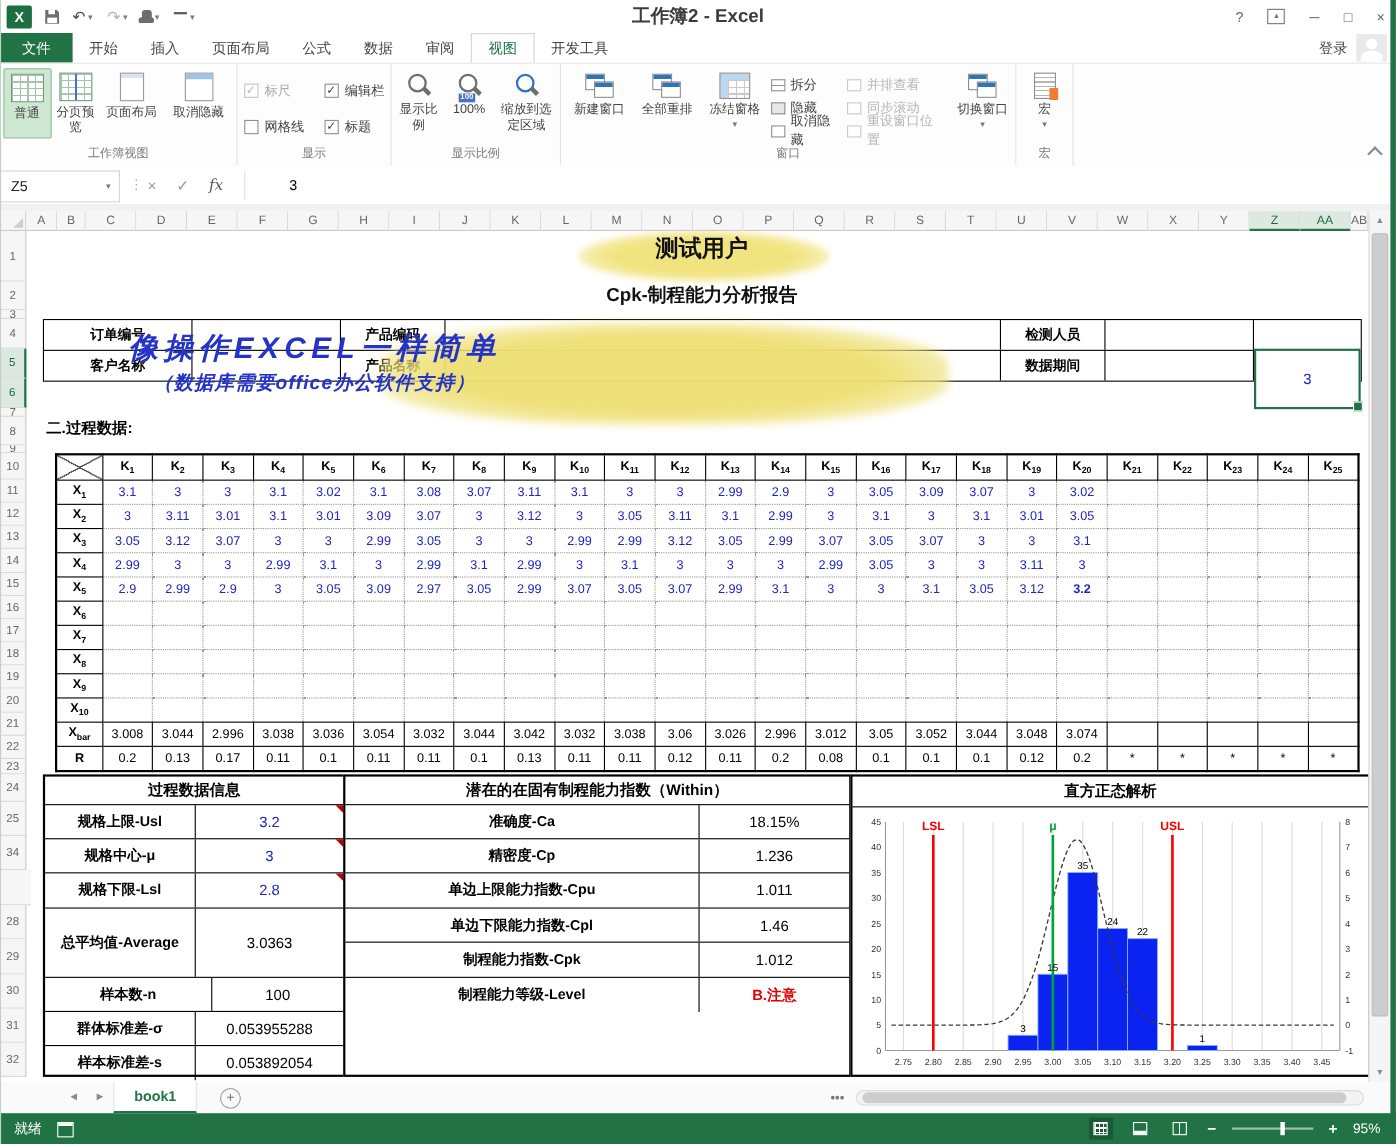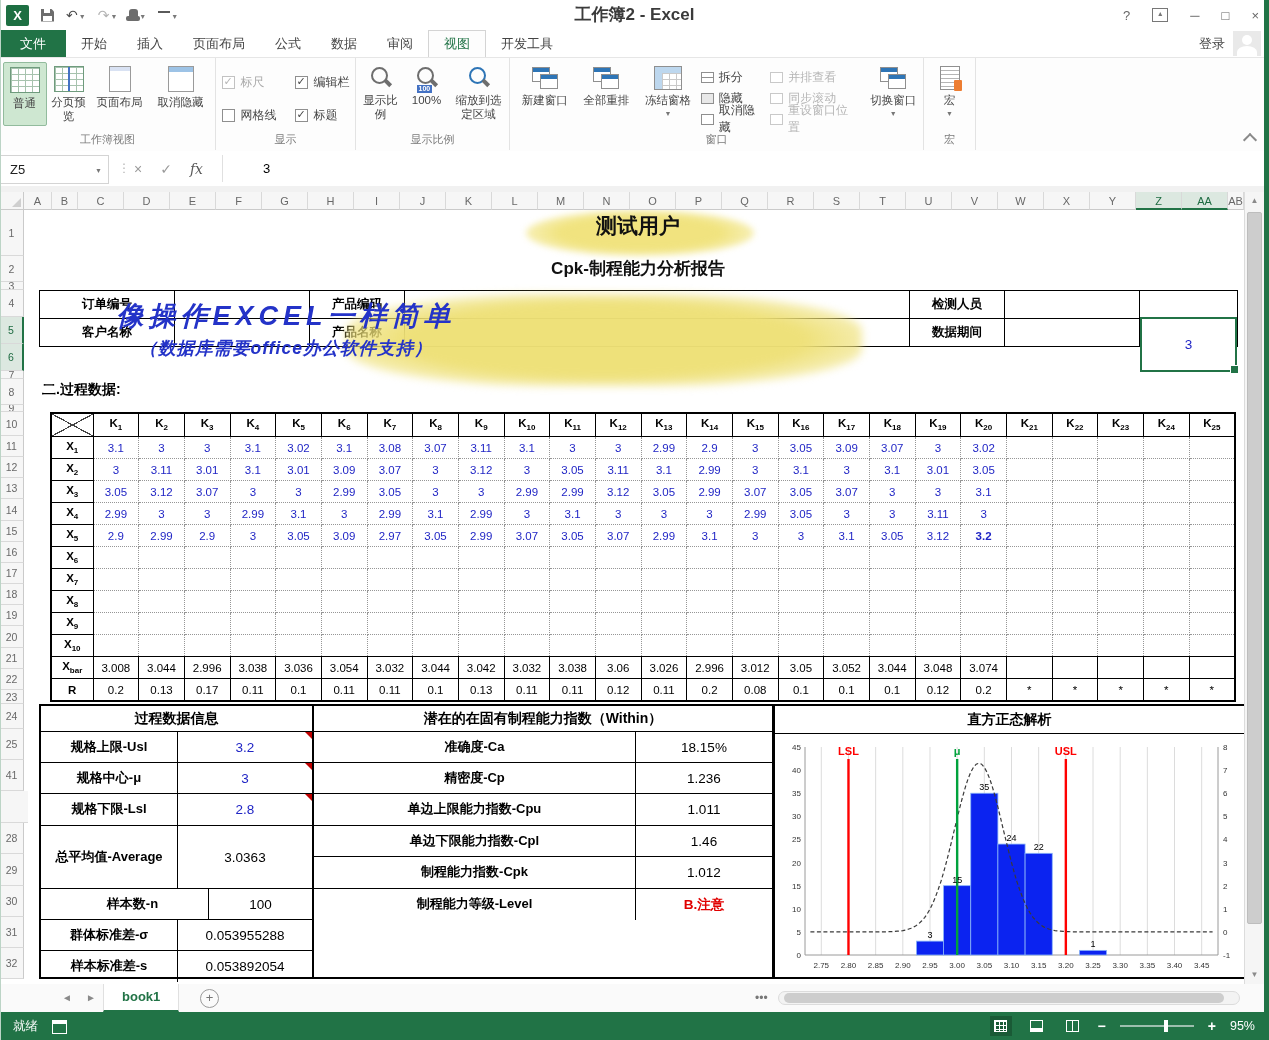--- a/index.html
+++ b/index.html
@@ -419,21 +419,21 @@
       <div class="rh" style="height: 21px; line-height: 21px;">16</div>
       <div class="rh" style="height: 21px; line-height: 21px;">17</div>
       <div class="rh" style="height: 21px; line-height: 21px;">18</div>
       <div class="rh" style="height: 21px; line-height: 21px;">19</div>
       <div class="rh" style="height: 22px; line-height: 22px;">20</div>
       <div class="rh" style="height: 21px; line-height: 21px;">21</div>
       <div class="rh" style="height: 21px; line-height: 21px;">22</div>
       <div class="rh" style="height: 14px; line-height: 14px;">23</div>
       <div class="rh" style="height: 25px; line-height: 25px;">24</div>
       <div class="rh" style="height: 31px; line-height: 31px;">25</div>
-      <div class="rh" style="height: 31px; line-height: 31px;">41</div>
+      <div class="rh" style="height: 31px; line-height: 31px;">34</div>
       <div class="rh" style="height: 32px; line-height: 32px; padding-left: 40px;">27</div>
       <div class="rh" style="height: 31px; line-height: 31px;">28</div>
       <div class="rh" style="height: 32px; line-height: 32px;">29</div>
       <div class="rh" style="height: 31px; line-height: 31px;">30</div>
       <div class="rh" style="height: 31px; line-height: 31px;">31</div>
       <div class="rh" style="height: 31px; line-height: 31px;">32</div>
     </div>
 
   <div class="gridwrap">
     <div class="blob" style="left:498px;top:0;width:228px;height:46px"></div>
@@ -884,21 +884,21 @@
           </div>
           <div class="prow" style="height: 32px;">
             <div class="plab" style="width: 137px;">规格下限-Lsl</div>
             <div class="pval blue cmt">2.8</div>
           </div>
           <div class="prow" style="height: 63px;">
             <div class="plab" style="width: 137px;">总平均值-Average</div>
             <div class="pval">3.0363</div>
           </div>
           <div class="prow" style="height: 31px;">
-            <div class="plab" style="width: 152px; margin-left: 16px;">样本数-n</div>
+            <div class="plab" style="width: 152px;">样本数-n</div>
             <div class="pval">100</div>
           </div>
           <div class="prow" style="height: 31px;">
             <div class="plab" style="width: 137px;">群体标准差-σ</div>
             <div class="pval">0.053955288</div>
           </div>
           <div class="prow" style="height: 31px;">
             <div class="plab" style="width: 137px;">样本标准差-s</div>
             <div class="pval">0.053892054</div>
           </div>

